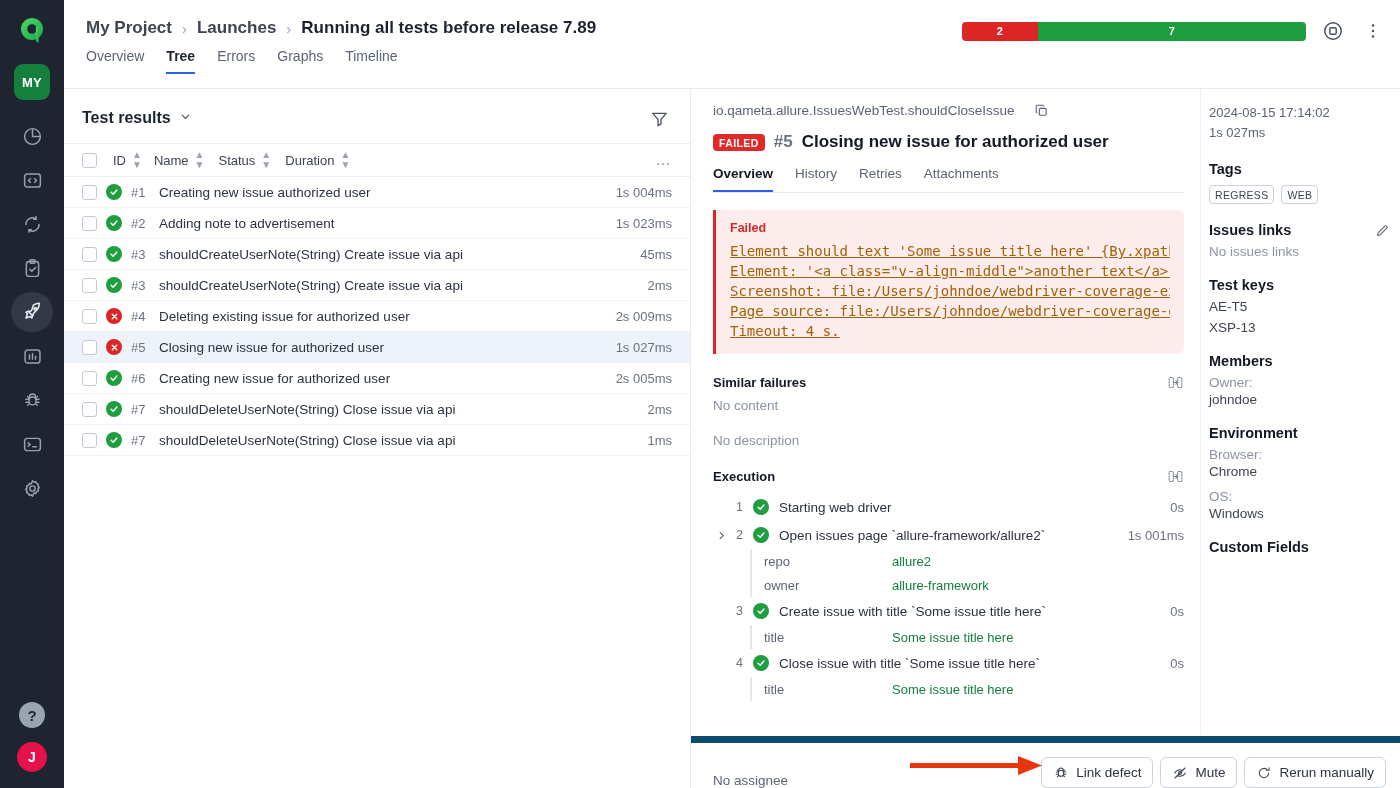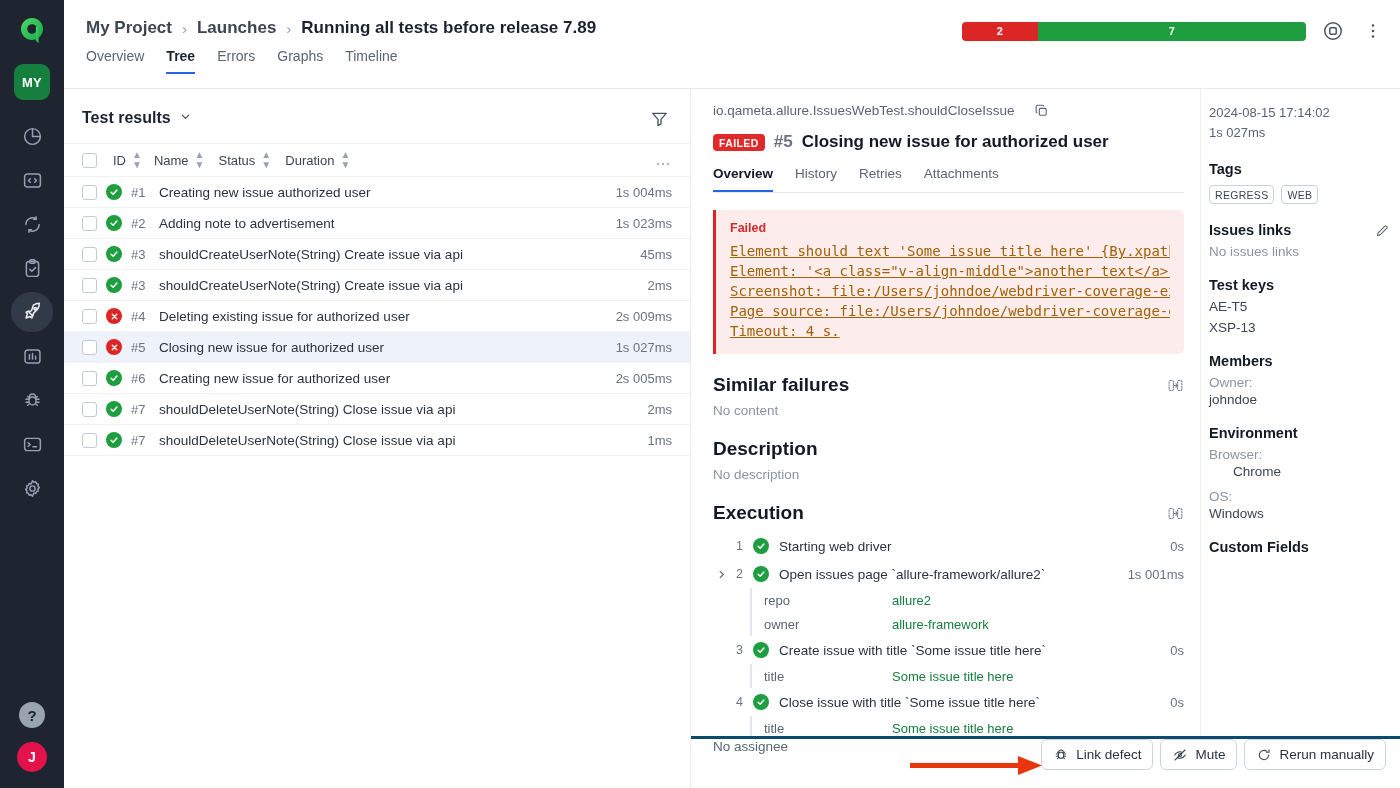--- a/index.html
+++ b/index.html
@@ -104,21 +104,21 @@
   .dtabs { display: flex; gap: 22px; margin-top: 14px; border-bottom: 1px solid #e7eaef; }
   .dtab { font-size: 13.5px; color: #5b6475; padding-bottom: 9px; cursor: pointer; border-bottom: 2px solid transparent; }
   .dtab.active { color: #131a26; font-weight: 700; border-bottom-color: #2563EB; }
 
   .errbox { margin-top: 17px; background: #FDECEC; border-left: 3px solid #DC2626; border-radius: 0 6px 6px 0; padding: 11px 14px 13px 14px; overflow: hidden; }
   .errtitle { color: #D02A2A; font-size: 12.5px; font-weight: 700; margin-bottom: 6px; }
   .errtext { font-family: "DejaVu Sans Mono", monospace; font-size: 14px; line-height: 20px; color: #a16207; white-space: pre; overflow: hidden; text-decoration: underline; }
 
   .sec { margin-top: 20px; }
   .sec-head { display: flex; align-items: center; justify-content: space-between; }
-  .sec-title { font-size: 19px; font-weight: 700; color: #131a26; }
+  .sec-title { font-size: 13px; font-weight: 700; color: #131a26; }
   .sec-ic { color: #7b8495; cursor: pointer; display:flex; }
   .sec-empty { font-size: 13.5px; color: #8b94a3; margin-top: 7px; }
 
   .steps { margin-top: 8px; }
   .step { display: flex; align-items: center; height: 28px; }
   .step-caret { width: 16px; flex: 0 0 16px; color: #5b6475; font-size: 11px; display:flex; align-items:center; justify-content:center; cursor:pointer; }
   .step-n { width: 14px; flex: 0 0 14px; font-size: 12.5px; color: #6b7382; text-align: right; }
   .step-ic { margin-left: 10px; flex: 0 0 16px; }
   .step-name { margin-left: 10px; font-size: 13.5px; color: #2b3240; white-space: nowrap; overflow: hidden; text-overflow: ellipsis; }
   .step-dur { margin-left: auto; font-size: 13px; color: #6b7382; padding-left: 12px; }
@@ -132,22 +132,22 @@
   .rtitle { font-size: 14.5px; font-weight: 700; color: #131a26; margin-top: 18px; }
   .rtitle.row2 { display:flex; align-items:center; justify-content:space-between; }
   .tagwrap { display: flex; gap: 7px; margin-top: 8px; flex-wrap: wrap; }
   .tag { border: 1px solid #c9d0da; border-radius: 4px; font-size: 10.5px; color: #3d4452; padding: 3px 5px 2px 5px; letter-spacing: .3px; }
   .rval { font-size: 13.5px; color: #3d4452; margin-top: 6px; }
   .rval.muted { color: #8b94a3; }
   .redit { color: #5b6475; cursor: pointer; display:flex; }
 
   
   .botbar {
-    height: 52px; flex: 0 0 52px; border-top: 3px solid #0c4a6e;
-    display: flex; align-items: flex-start; padding: 0 14px 0 22px; background: #fff;
+    height: 52px; flex: 0 0 52px; border-top: 7px solid #0c4a6e;
+    display: flex; align-items: flex-end; padding: 0 14px 0 22px; background: #fff;
   }
   .assignee { font-size: 13.5px; color: #5b6475; }
   .actions { margin-left: auto; display: flex; gap: 7px; }
   .act {
     display: flex; align-items: center; gap: 7px; height: 31px; padding: 0 11px;
     border: 1px solid #ccd3dc; border-radius: 6px; background: #fff;
     font-size: 13.5px; color: #2b3240; cursor: pointer; white-space: nowrap;
   }
   .act svg { display:block; color:#3d4452; }
   .anno-arrow { position: absolute; left: 908px; top: 752px; pointer-events: none; }
@@ -498,23 +498,20 @@
                     <rect x="3" y="5" width="6" height="14" rx="1.5" stroke-dasharray="2 2"></rect>
                     <rect x="15" y="5" width="6" height="14" rx="1.5" stroke-dasharray="2 2"></rect>
                     <path d="M9 12h6M12.5 9.5 15 12l-2.5 2.5"></path>
                   </svg>
                 </span>
               </div>
               <div class="sec-empty">No content</div>
             </div>
 
             <div class="sec">
-              <div class="sec-head">
-                <span class="sec-title">Description</span>
-              </div>
               <div class="sec-empty">No description</div>
             </div>
 
             <div class="sec">
               <div class="sec-head">
                 <span class="sec-title">Execution</span>
                 <span class="sec-ic">
                   <svg width="17" height="17" viewBox="0 0 24 24" fill="none" stroke="currentColor" stroke-width="1.6" stroke-linecap="round">
                     <rect x="3" y="5" width="6" height="14" rx="1.5" stroke-dasharray="2 2"></rect>
                     <rect x="15" y="5" width="6" height="14" rx="1.5" stroke-dasharray="2 2"></rect>
@@ -620,21 +617,21 @@
             <div class="rtitle">Test keys</div>
             <div class="rval">AE-T5</div>
             <div class="rval">XSP-13</div>
 
             <div class="rtitle">Members</div>
             <div class="rval muted">Owner:</div>
             <div class="rval" style="margin-top:2px;">johndoe</div>
 
             <div class="rtitle">Environment</div>
             <div class="rval muted">Browser:</div>
-            <div class="rval" style="margin-top:2px;margin-left:24px;">Chrome</div>
+            <div class="rval" style="margin-top:2px;">Chrome</div>
             <div class="rval muted" style="margin-top:10px;">OS:</div>
             <div class="rval" style="margin-top:2px;">Windows</div>
 
             <div class="rtitle">Custom Fields</div>
           </div>
         </div>
 
         <div class="botbar">
           <div class="assignee">No assignee</div>
           <div class="actions">

